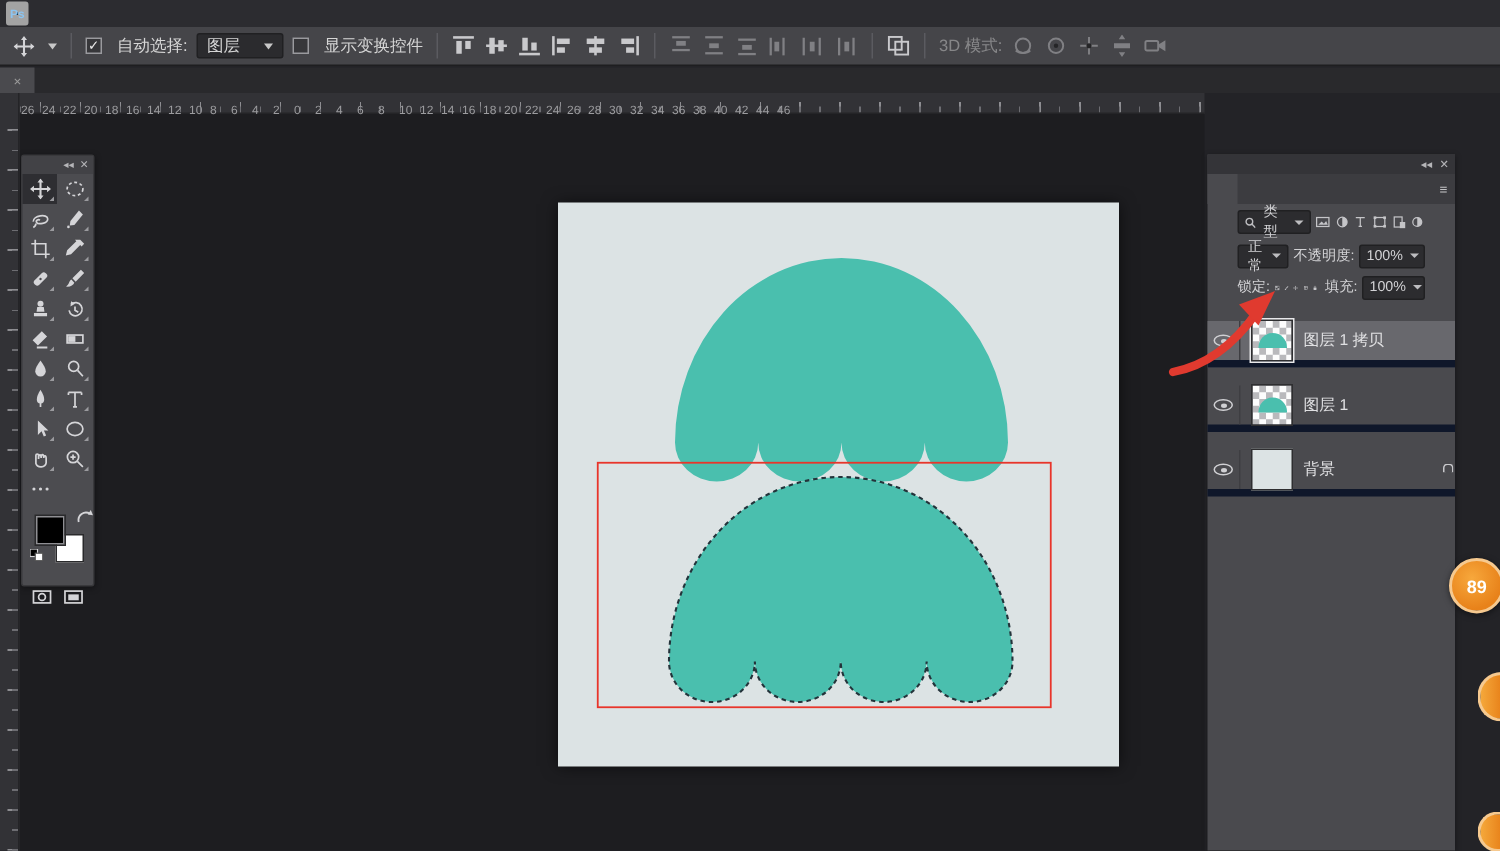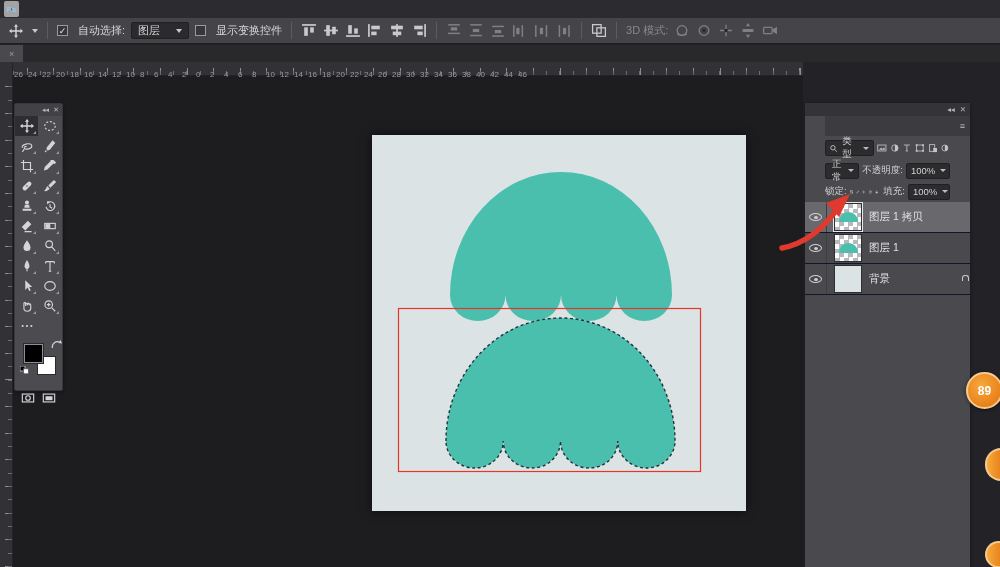--- a/index.html
+++ b/index.html
@@ -98,21 +98,21 @@
   .prow { display:flex; align-items:center; padding:0 20px; gap:3px; }
   .pselect { height:16px; background:#2c2c2f; border:1px solid #202022; border-radius:2px;
     display:inline-flex; align-items:center; gap:5px; padding:0 4px; font-size:9.5px; }
   .pchev { width:0; height:0; border-left:3px solid transparent; border-right:3px solid transparent;
     border-top:3.5px solid #bdbdc0; margin-left:auto; }
   .mini-ic { width:13px; height:12px; }
   .mini-ic svg { width:100%; height:100%; }
   .mini-ic .fg { fill:#c5c5c8; } .mini-ic .ln { fill:none; stroke:#c5c5c8; stroke-width:1.1; }
   .plabel { font-size:9.5px; white-space:nowrap; }
 
-  .layer-row { height:31px; display:flex; align-items:center; border-bottom:1px solid #0f172a; }
+  .layer-row { height:31px; display:flex; align-items:center; border-bottom:5px solid #0f172a;margin-top:12px; }
   .layer-row.selected { background:#68686d; }
   .eyecell { width:22px; height:100%; border-right:1px solid #3e3e42;
     display:flex; align-items:center; justify-content:center; }
   .eye { width:13px; height:8px; border:1px solid #d0d0d3; border-radius:50%; position:relative; }
   .eye::after { content:""; position:absolute; left:3.5px; right:3.5px; top:1.5px; bottom:1.5px;
     background:#d0d0d3; border-radius:50%; }
   .thumb { width:28px; height:28px; margin:0 7px; border:1px solid #2e2e30; position:relative;
     background:repeating-conic-gradient(#b9b9bc 0% 25%, #fdfdfd 0% 50%) 0 0/9px 9px; overflow:hidden; }
   .layer-row.selected .thumb { outline:1.5px solid #e8e8ea; }
   .umb { position:absolute; left:4px; top:8px; width:19px; height:10px;

